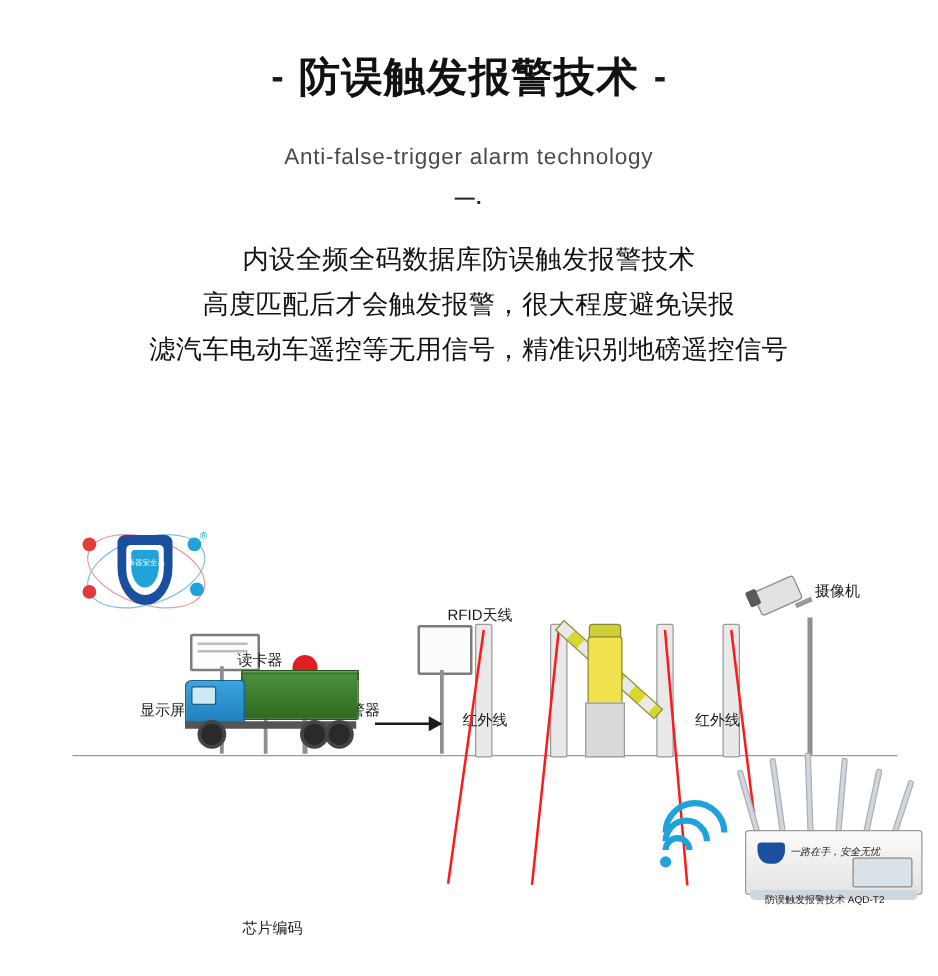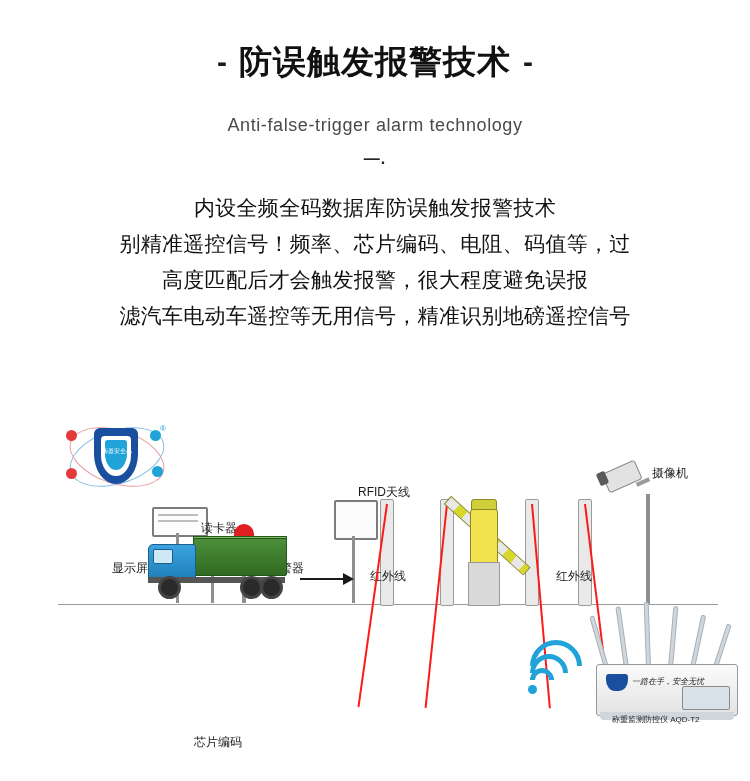--- a/index.html
+++ b/index.html
@@ -562,21 +562,20 @@
       <span class="title-dash">-</span>
       <h1 class="main-title">防误触发报警技术</h1>
       <span class="title-dash">-</span>
     </div>
     <div class="sub-title">Anti-false-trigger alarm technology</div>
     <div class="divider-mark">—.</div>
   </div>
 
   <div class="copy">
     <span class="line">内设全频全码数据库防误触发报警技术</span>
-    <span class="line">别精准遥控信号！频率、芯片编码、电阻、码值等，过</span>
     <span class="line">高度匹配后才会触发报警，很大程度避免误报</span>
     <span class="line">滤汽车电动车遥控等无用信号，精准识别地磅遥控信号</span>
   </div>
 
   <div class="illustration">
 
     <div class="ground-line"></div>
 
     <div class="logo-badge">
       <div class="ring"></div>
@@ -593,21 +592,21 @@
     </div>
 
     <div class="screen-box"></div>
     <div class="screen-lines"></div>
     <div class="post screen-stem"></div>
     <div class="lbl" style="left:112px; top:168px;">显示屏</div>
 
     <div class="reader-box"></div>
     <div class="reader-slot"></div>
     <div class="post reader-stem"></div>
-    <div class="lbl" style="left:201px; top:128px;">读卡器</div>
+    <div class="lbl" style="left:190px; top:128px;">读卡器</div>
 
     <div class="alarm-dome"></div>
     <div class="alarm-base"></div>
     <div class="post alarm-stem"></div>
     <div class="lbl" style="left:244px; top:168px;">声光报警器</div>
 
     <div class="rfid-box"></div>
     <div class="post rfid-stem"></div>
     <div class="lbl" style="left:358px; top:92px;">RFID天线</div>
 
@@ -663,17 +662,17 @@
     <div class="ant" style="left:668px; top:214px; height:60px; transform:rotate(5deg);"></div>
     <div class="ant" style="left:690px; top:222px; height:52px; transform:rotate(12deg);"></div>
     <div class="ant" style="left:712px; top:230px; height:46px; transform:rotate(18deg);"></div>
 
     <div class="detector">
       <div class="detector-body"></div>
       <div class="detector-badge"></div>
       <div class="detector-slogan">一路在手，安全无忧</div>
       <div class="detector-screen"></div>
       <div class="detector-shadow"></div>
-      <div class="detector-model">称重监测防控仪 AQD-T2</div>
+      <div class="detector-model">防误触发报警技术 AQD-T2</div>
     </div>
 
   </div>
 </div>
 
 </body></html>

